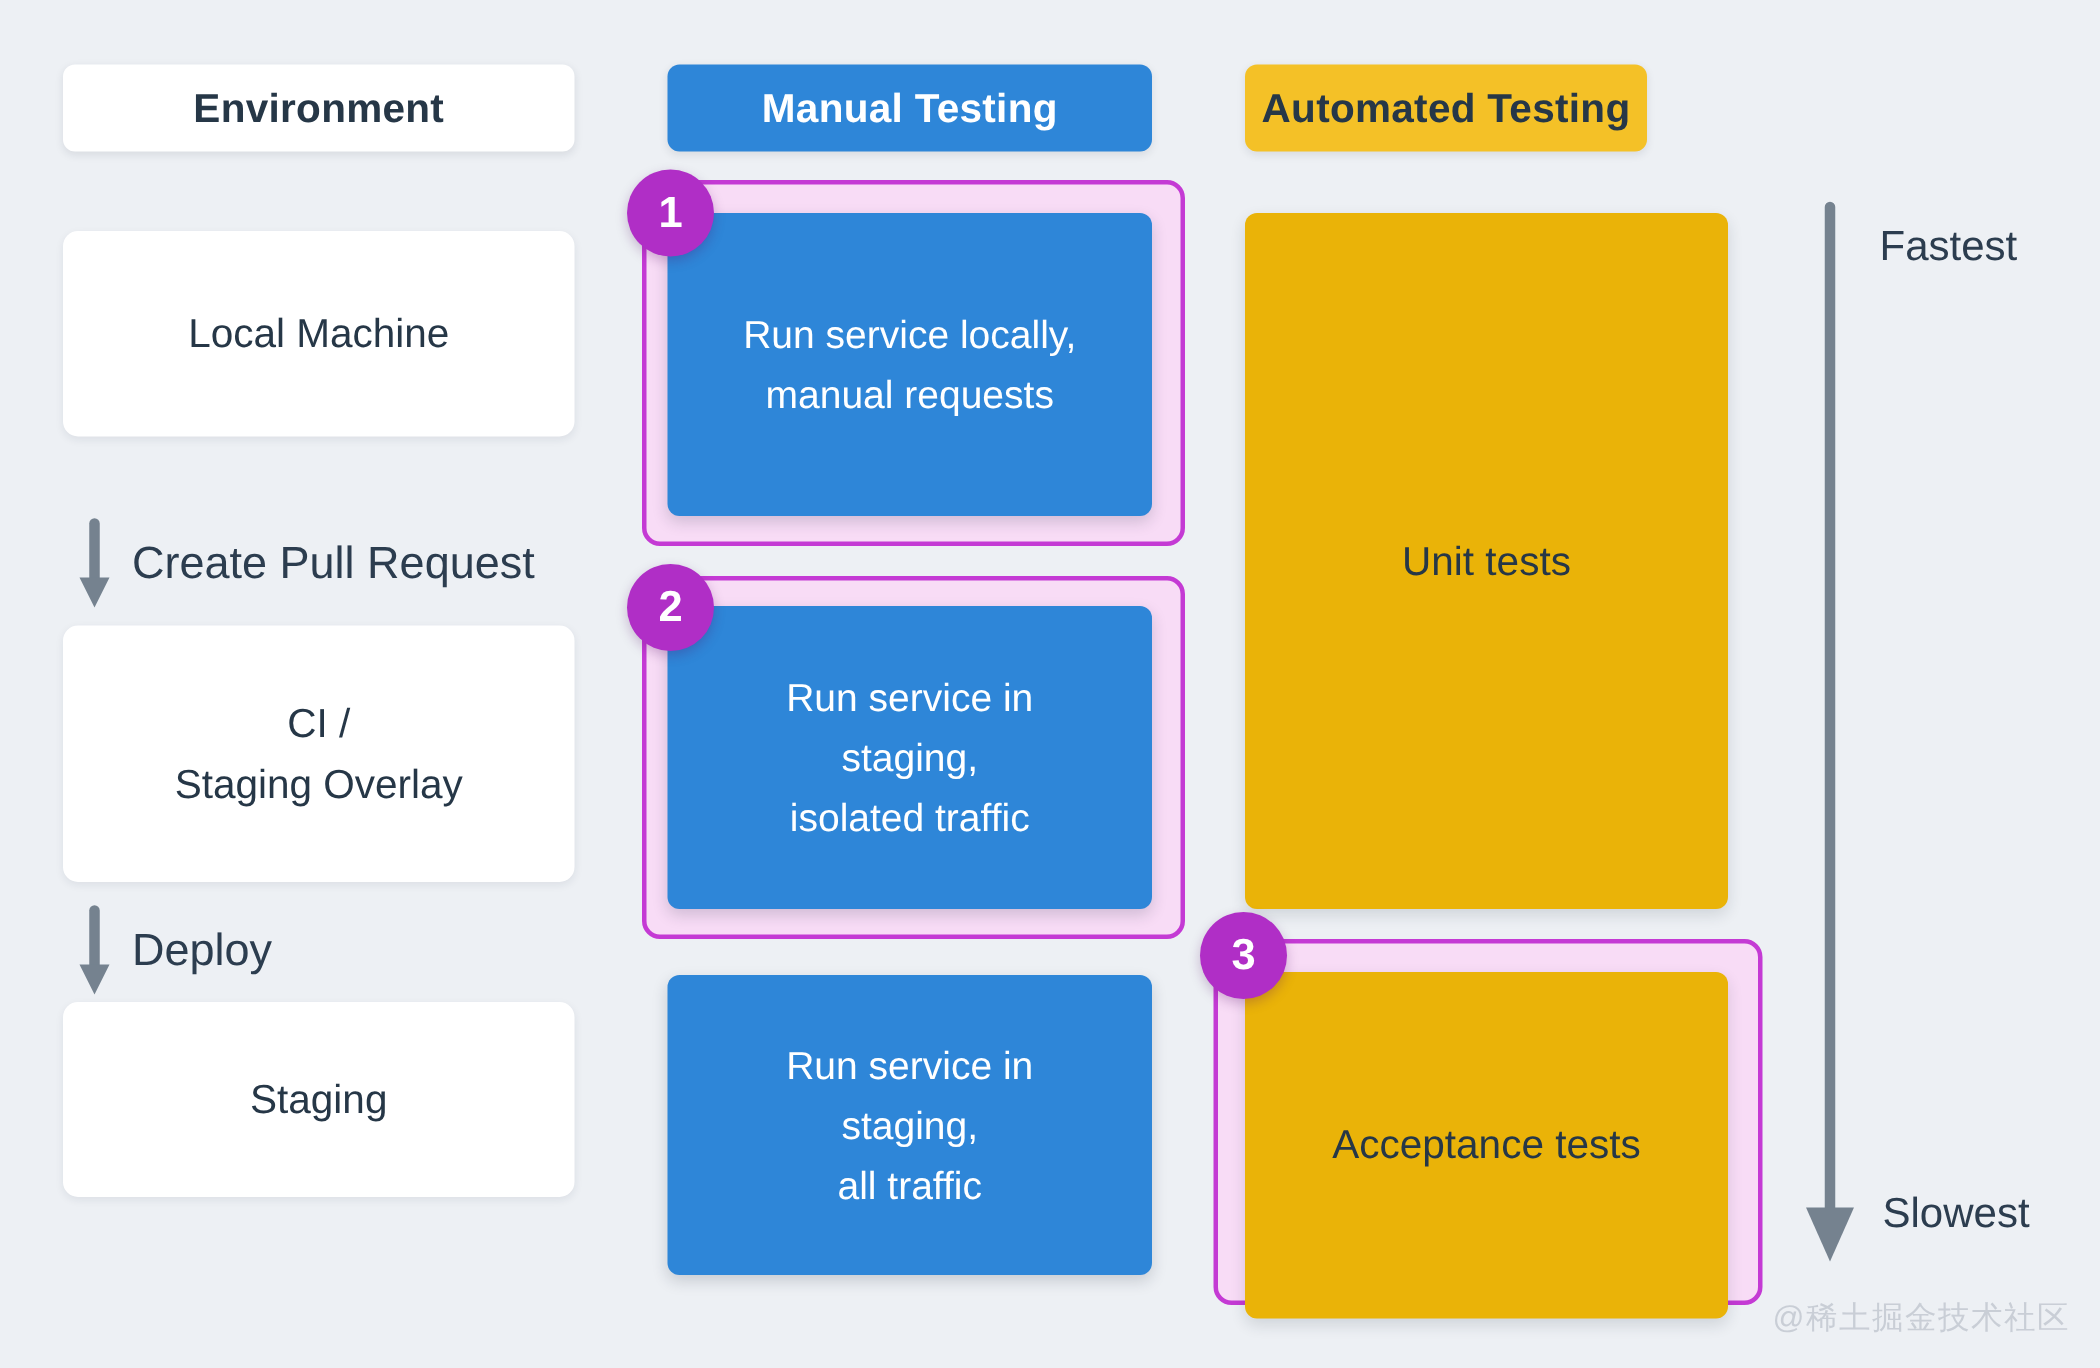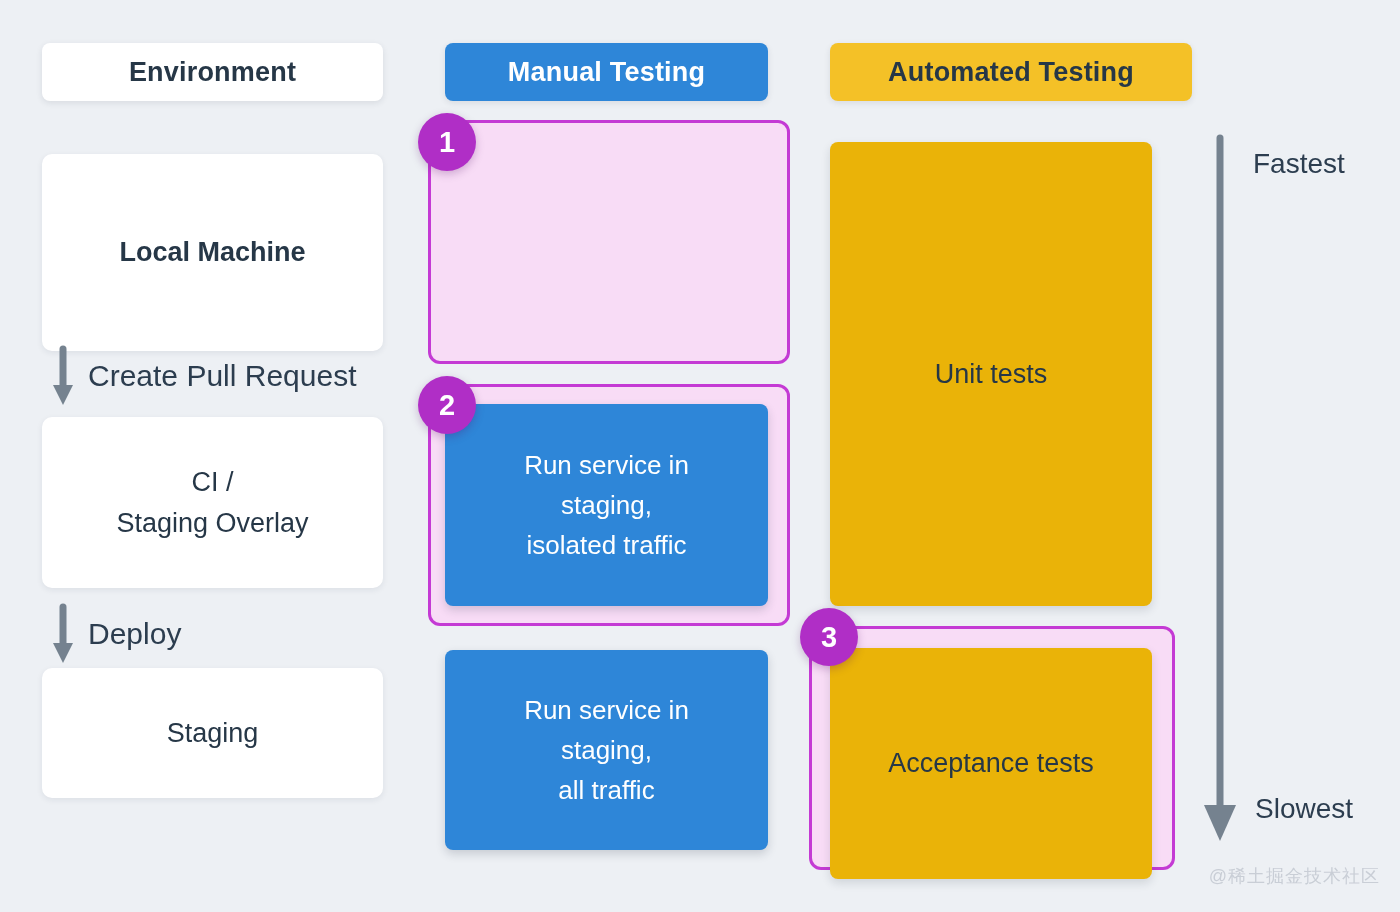--- a/index.html
+++ b/index.html
@@ -16,35 +16,35 @@
     position: absolute;
     height: 58px;
     border-radius: 8px;
     display: flex; align-items: center; justify-content: center;
     font-size: 27px; font-weight: 700;
     box-shadow: 0 2px 6px rgba(30,40,60,0.10);
     letter-spacing: 0.2px;
   }
   .hdr-env { left: 42px; top: 43px; width: 341px; background: #ffffff; color: #263747; }
   .hdr-manual { left: 445px; top: 43px; width: 323px; background: #2e86d8; color: #ffffff; }
-  .hdr-auto { left: 830px; top: 43px; width: 362px; background: #f4c127; color: #263747; }
+  .hdr-auto { left: 830px; top: 43px; width: 268px; background: #f4c127; color: #263747; }
 
   .env-box {
     position: absolute;
     left: 42px; width: 341px;
     background: #ffffff;
     border-radius: 10px;
     box-shadow: 0 2px 6px rgba(30,40,60,0.08);
     display: flex; align-items: center; justify-content: center;
     font-size: 27px; font-weight: 500; color: #263747;
     text-align: center;
     white-space: pre-line;
     line-height: 41px;
   }
-  .env-box-1 { top: 154px; height: 197px; font-weight: bold; }
+  .env-box-1 { top: 154px; height: 137px; }
   .env-box-2 { top: 417px; height: 171px; }
   .env-box-3 { top: 668px; height: 130px; }
 
   .flow-step {
     position: absolute;
     left: 52px;
     height: 62px;
     display: flex; align-items: center; gap: 14px;
   }
   .flow-step-1 { top: 345px; }
@@ -111,21 +111,21 @@
     position: absolute;
     font-size: 28px; font-weight: 500; color: #2c3d4f;
     white-space: nowrap;
   }
   .label-fastest { left: 1253px; top: 148px; }
   .label-slowest { left: 1255px; top: 793px; }
 
   .watermark {
     position: absolute;
     right: 20px; top: 864px;
-    font-size: 18px; font-weight: 500;
+    font-size: 21px; font-weight: 500;
     color: #c9ced6;
     letter-spacing: 1px;
   }
 </style>
 </head>
 <body>
 
 <div class="canvas">
 
   <div class="hdr hdr-manual">
@@ -161,20 +161,24 @@
       <polygon points="1,40 21,40 11,60" fill="#75828f"></polygon>
     </svg>
     <span class="flow-label">Deploy</span>
   </div>
 
   <div class="env-box env-box-3">
     <span>Staging</span>
   </div>
 
   <div class="hl hl-1"></div>
+  <div class="blue-box blue-box-1">
+    <span>Run service locally,
+manual requests</span>
+  </div>
   <div class="badge badge-1">
     <span>1</span>
   </div>
 
   <div class="hl hl-2"></div>
   <div class="blue-box blue-box-2">
     <span>Run service in
 staging,
 isolated traffic</span>
   </div>

